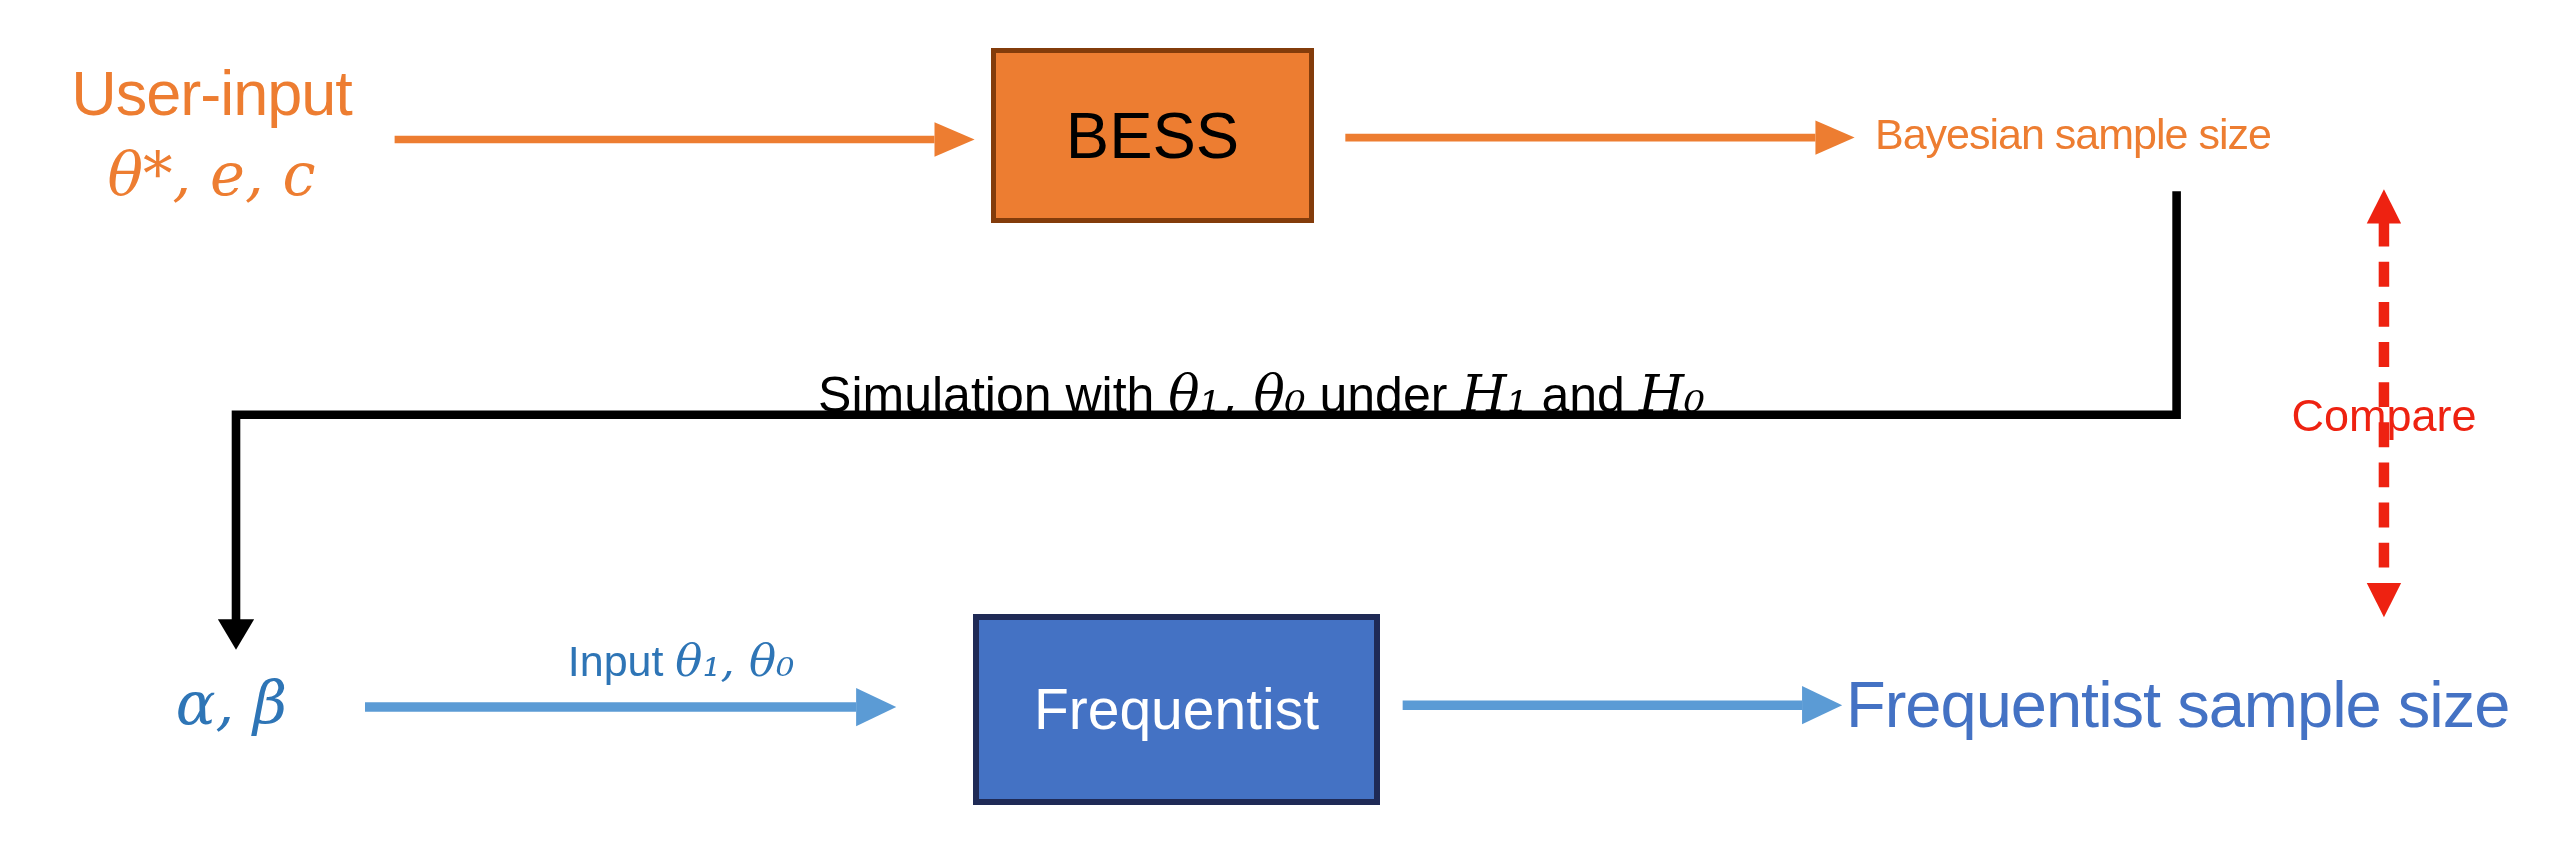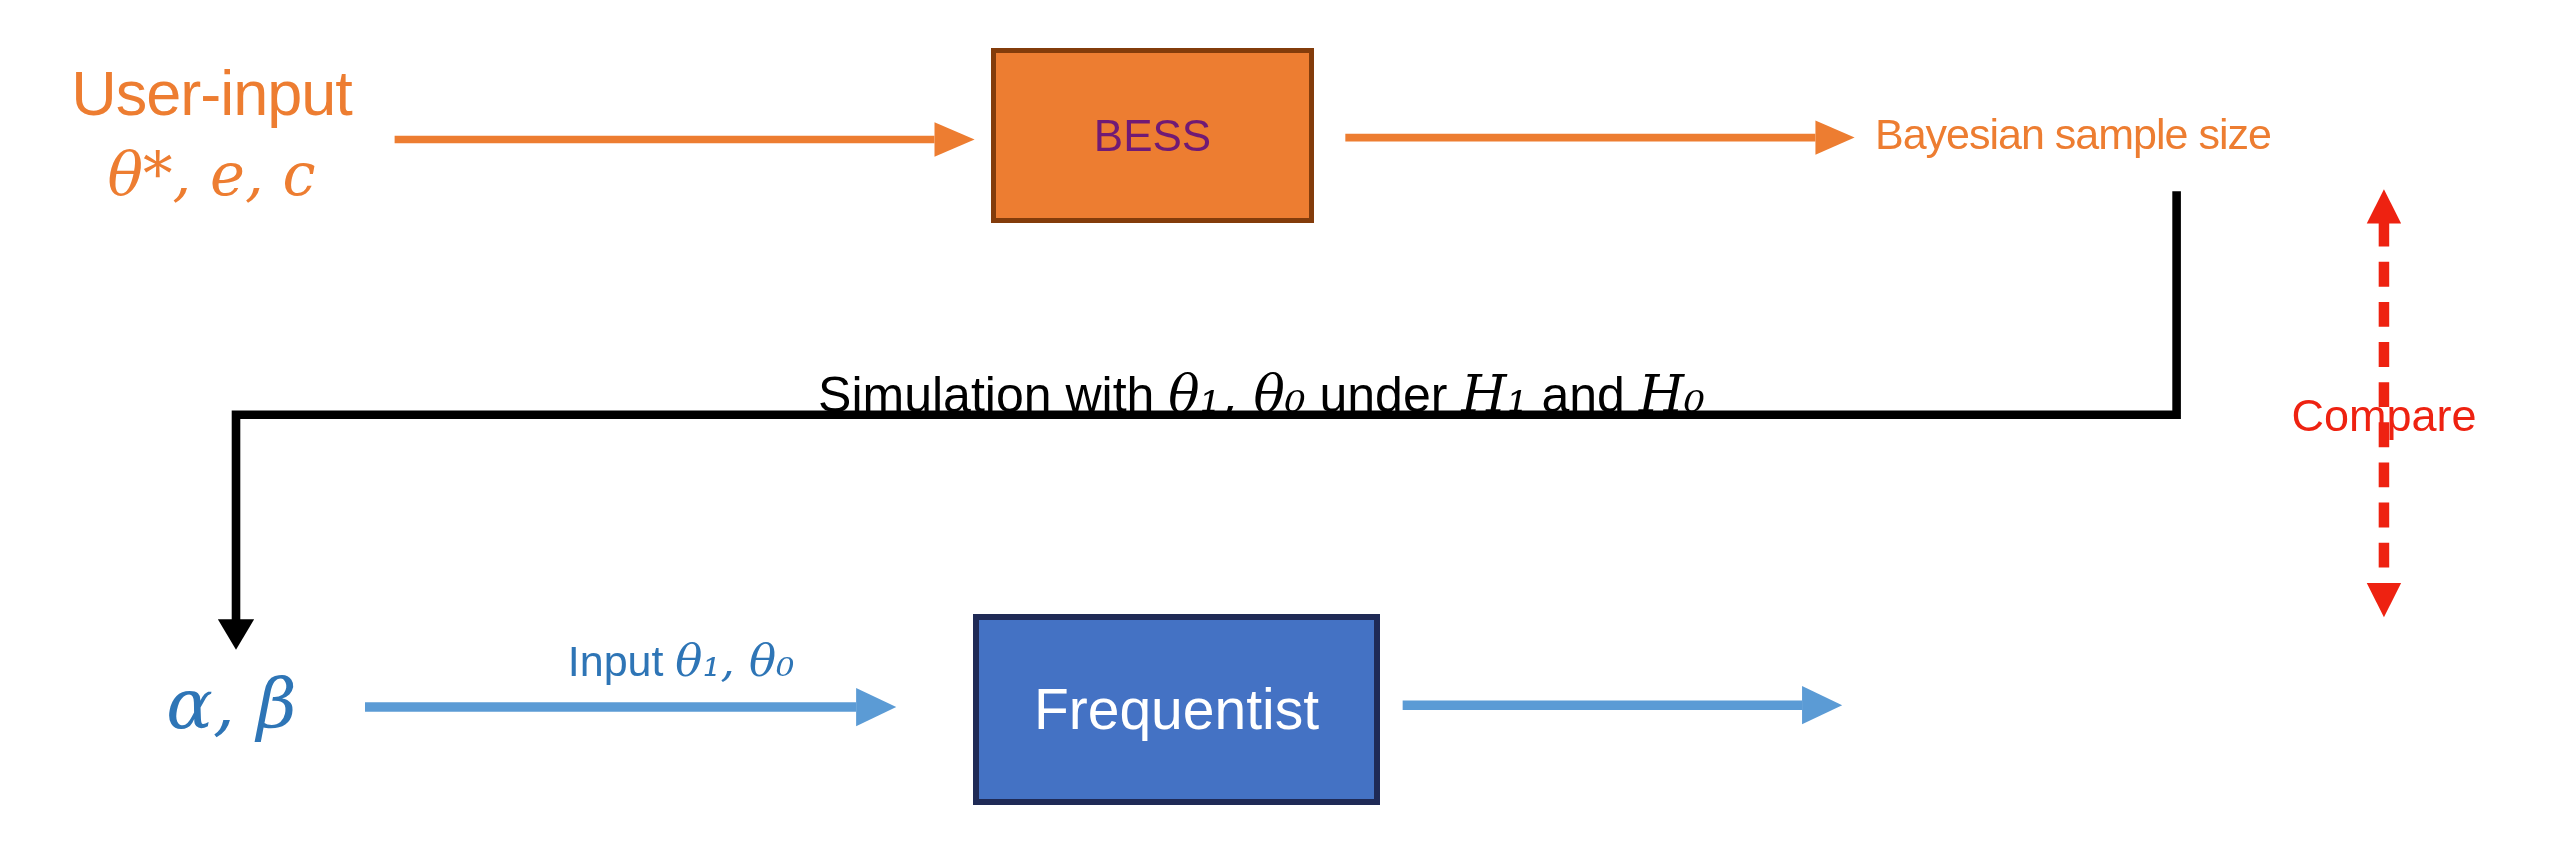--- a/index.html
+++ b/index.html
@@ -20,25 +20,25 @@
   .blue-text{color:#4472C4;}
   .red-text{color:#EE2211;}
   .user-input{left:54px;top:51px;width:315px;letter-spacing:-1px;}
   .user-input .title{font-size:63px;line-height:84px;}
   .user-input .params{font-size:59px;line-height:80px;letter-spacing:0;}
   .bess-box{
     position:absolute;left:991px;top:48px;width:323px;height:175px;
     box-sizing:border-box;background:#ED7D31;border:5.7px solid #833C0B;
     display:flex;align-items:center;justify-content:center;
   }
-  .bess-box .box-label{color:#701a75;font-size:44px;letter-spacing:0px;}
+  .bess-box .box-label{color:#000000;font-size:65px;letter-spacing:0px;}
   .bayesian{left:1875px;top:94px;font-size:43px;line-height:80px;letter-spacing:-1px;}
   .simulation{left:784px;top:355px;width:955px;font-size:50px;line-height:57px;color:#000000;margin-top:11px;}
   .simulation .m{font-size:52px;}
-  .alpha-beta{left:143px;top:664px;width:177px;font-size:69px;line-height:80px;}
+  .alpha-beta{left:143px;top:664px;width:177px;font-size:59px;line-height:80px;}
   .input-edge{left:516px;top:634px;width:330px;font-size:43px;line-height:54px;}
   .input-edge .m{font-size:45px;}
   .freq-box{
     position:absolute;left:973px;top:614px;width:407px;height:191px;
     box-sizing:border-box;background:#4472C4;border:6.7px solid #1F2A56;
     display:flex;flex-direction:row;align-items:center;justify-content:center;
   }
   .freq-box .box-line{color:#ffffff;font-size:57px;line-height:75px;}
   .freq-size{left:1846px;top:667px;font-size:65px;line-height:76px;letter-spacing:-1px;}
   .compare{left:2276px;top:388px;width:216px;font-size:45px;line-height:55px;}
@@ -84,17 +84,18 @@
   <div class="label center simulation"><span>Simulation with </span><span class="m">θ₁, θ₀</span><span> under </span><span class="m">H₁</span><span> and </span><span class="m">H₀</span></div>
 
   <div class="label center alpha-beta m blue-dark-text">α, β</div>
 
   <div class="label center input-edge blue-dark-text"><span>Input </span><span class="m">θ₁, θ₀</span></div>
 
   <div class="freq-box">
     <div class="box-line">Frequentist</div>
   </div>
 
+  <div class="label freq-size blue-text">Frequentist sample size</div>
 
   <div class="label center compare red-text">Compare</div>
 
 </div>
 
 
 </body></html>

